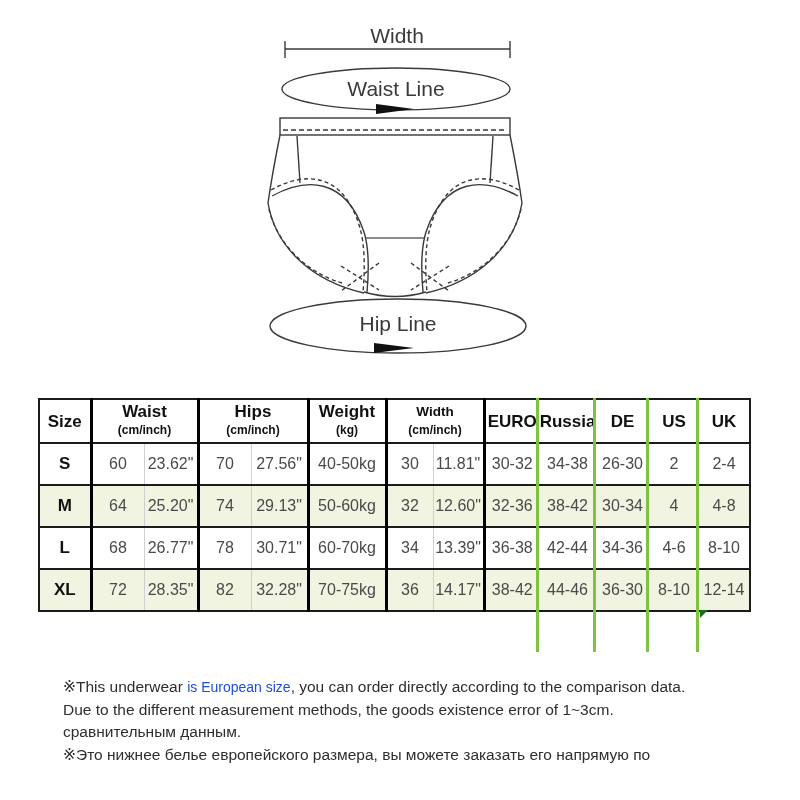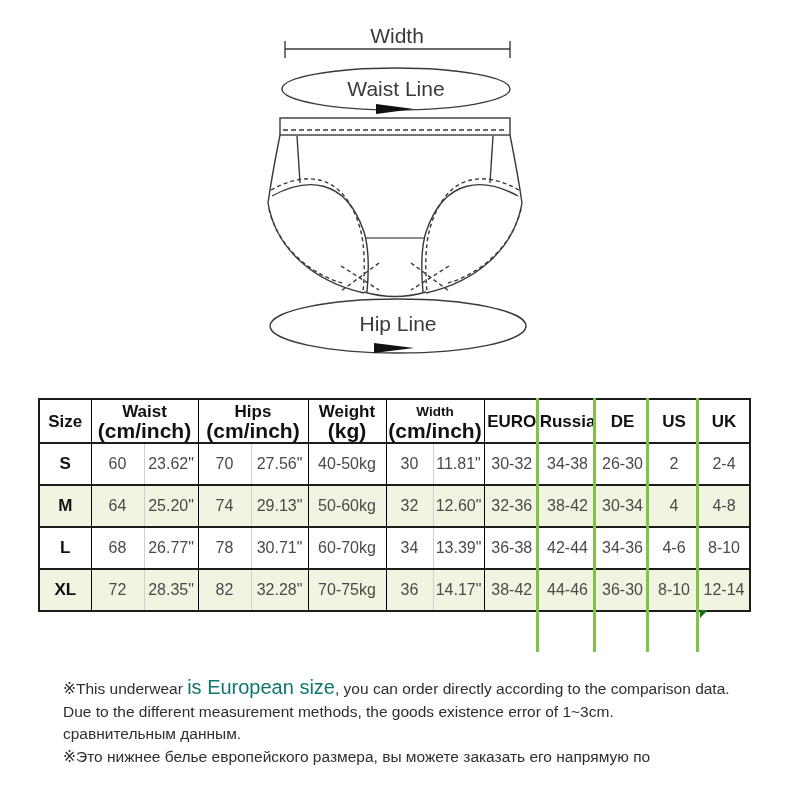--- a/index.html
+++ b/index.html
@@ -13,45 +13,45 @@
   #table-wrap { position:absolute; left:38px; top:398px; width:711px; height:254px; }
   #size-table {
     border-collapse:collapse; table-layout:fixed; width:711px; position:relative; z-index:1;
   }
   #size-table, #size-table th, #size-table td { box-sizing:border-box; }
   #size-table { border:2px solid #1c1c1c; }
   #size-table th {
     font-size:17px; font-weight:bold; color:#111; height:44px; line-height:19px;
     text-align:center; vertical-align:middle; padding:0;
   }
-  #size-table th .sub { font-size:21px; }
+  #size-table th .sub { font-size:12px; }
   #size-table th.w-small .main { font-size:13.5px; }
   #size-table tbody td {
     border-top:2px solid #1c1c1c; font-size:16px; color:#4a4a4a; height:42px;
     text-align:center; vertical-align:middle; padding:0;
   }
   #size-table td.size-col { font-weight:bold; color:#111; font-size:17px; }
-  .grp-l  { border-left:1px solid #000000; }
+  .grp-l  { border-left:3px solid #000000; }
   .thin-l { border-left:1px solid #cfcfcf; }
   tr.tint td { background:#f1f4e1; }
 
   .green-v { position:absolute; top:0; width:3px; height:254px; background:#7fc342; z-index:3; }
   #gl-1 { left:498px; } #gl-2 { left:555px; } #gl-3 { left:608px; } #gl-4 { left:658px; }
 
   #corner-marker {
     position:absolute; left:662px; top:212px; width:0; height:0; z-index:4;
     border-top:8px solid #1b6e1b; border-right:8px solid transparent;
   }
 
   
   #footnotes {
     position:absolute; left:63px; top:676px; width:700px;
     font-size:15.5px; line-height:22.5px; color:#2e2e2e;
   }
-  #footnotes .red { color:#0f766e; font-size:20px; }
+  #footnotes .red { color:#1d4ed8; font-size:14px; }
 </style>
 </head>
 <body>
 
 <svg class="abs" style="left:0;top:0" width="800" height="370" viewBox="0 0 800 370">
   <g stroke="#3a3a3a" fill="none" stroke-width="1.4">
 
     <line x1="285" y1="49" x2="510" y2="49"></line>
     <line x1="285" y1="41" x2="285" y2="58"></line>
     <line x1="510" y1="41" x2="510" y2="58"></line>

